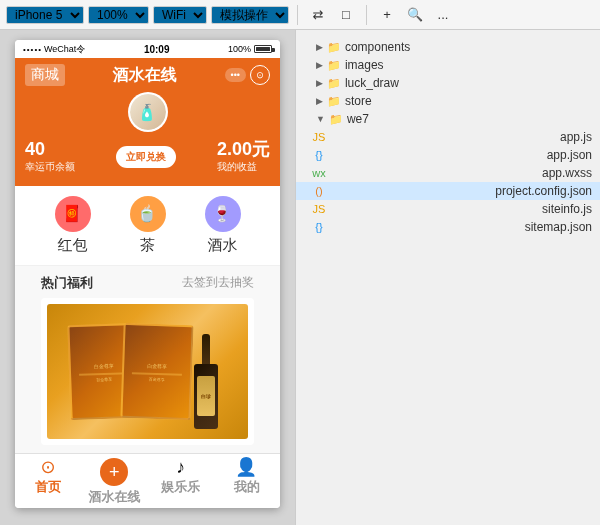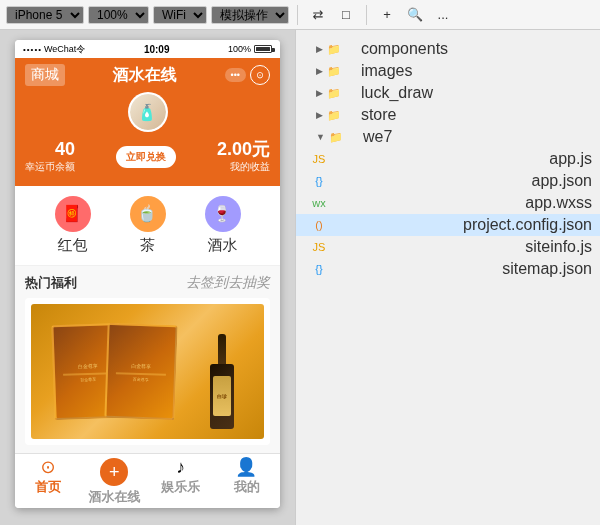--- a/index.html
+++ b/index.html
@@ -20,21 +20,21 @@
       background: #f5f5f5;
       border-bottom: 1px solid #ccc;
       height: 30px;
       padding: 0 6px;
       gap: 4px;
       flex-shrink: 0;
     }
     .toolbar-select {
       height: 18px;
       border: 1px solid #ccc;
-      background: #737373;
+      background: #0369a1;
       font-size: 12px;
       padding: 0 4px;
       border-radius: 2px;
       cursor: pointer;
     }
     .toolbar-divider {
       width: 1px;
       height: 20px;
       background: #ccc;
       margin: 0 4px;
@@ -202,21 +202,21 @@
     }
 
     
     .stats-row {
       display: flex;
       align-items: center;
       justify-content: space-between;
       margin-bottom: 6px;
     }
     .stat-item {
-      text-align: right;
+      text-align: left;
       color: white;
     }
     .stat-number {
       font-size: 18px;
       font-weight: bold;
       line-height: 1.1;
     }
     .stat-label {
       font-size: 10px;
       opacity: 0.9;
@@ -260,38 +260,37 @@
     .icon-orange { background: #ff9f43; }
     .icon-purple { background: #a29bfe; }
     .icon-label {
       font-size: 15px;
       color: #333;
     }
 
     
     .benefits-section {
       background: #f8f8f8;
-      padding: 8px 10px;
+      padding: 8px 26px;
     }
     .benefits-header {
       display: flex;
       justify-content: space-between;
       align-items: center;
       margin-bottom: 6px;
     }
     .benefits-title {
       font-size: 13px;
       font-weight: bold;
       color: #333;
     }
     .benefits-link {
-      font-size: 14px;
+      font-size: 12px;
       color: #999;
       cursor: pointer;
-      font-style: italic;
     }
     .product-card {
       background: white;
       border-radius: 4px;
       overflow: hidden;
       padding: 6px;
     }
     .product-image {
       width: 100%;
       height: 135px;
@@ -431,22 +430,21 @@
     .file-item.selected {
       background: #d0e8ff;
     }
     .file-icon {
       font-size: 11px;
       width: 14px;
       text-align: center;
       flex-shrink: 0;
     }
     .file-name {
-      font-size: 16px;
-      margin-left: 16px;
+      font-size: 12px;
     }
     .indent-1 { padding-left: 20px; }
     .indent-2 { padding-left: 16px; justify-content: space-between; }
     .arrow { font-size: 9px; color: #666; }
 
     .js-color { color: #e8a000; }
     .json-color { color: #2196F3; }
     .wxss-color { color: #4CAF50; }
     .folder-color { color: #888; }
   </style>

